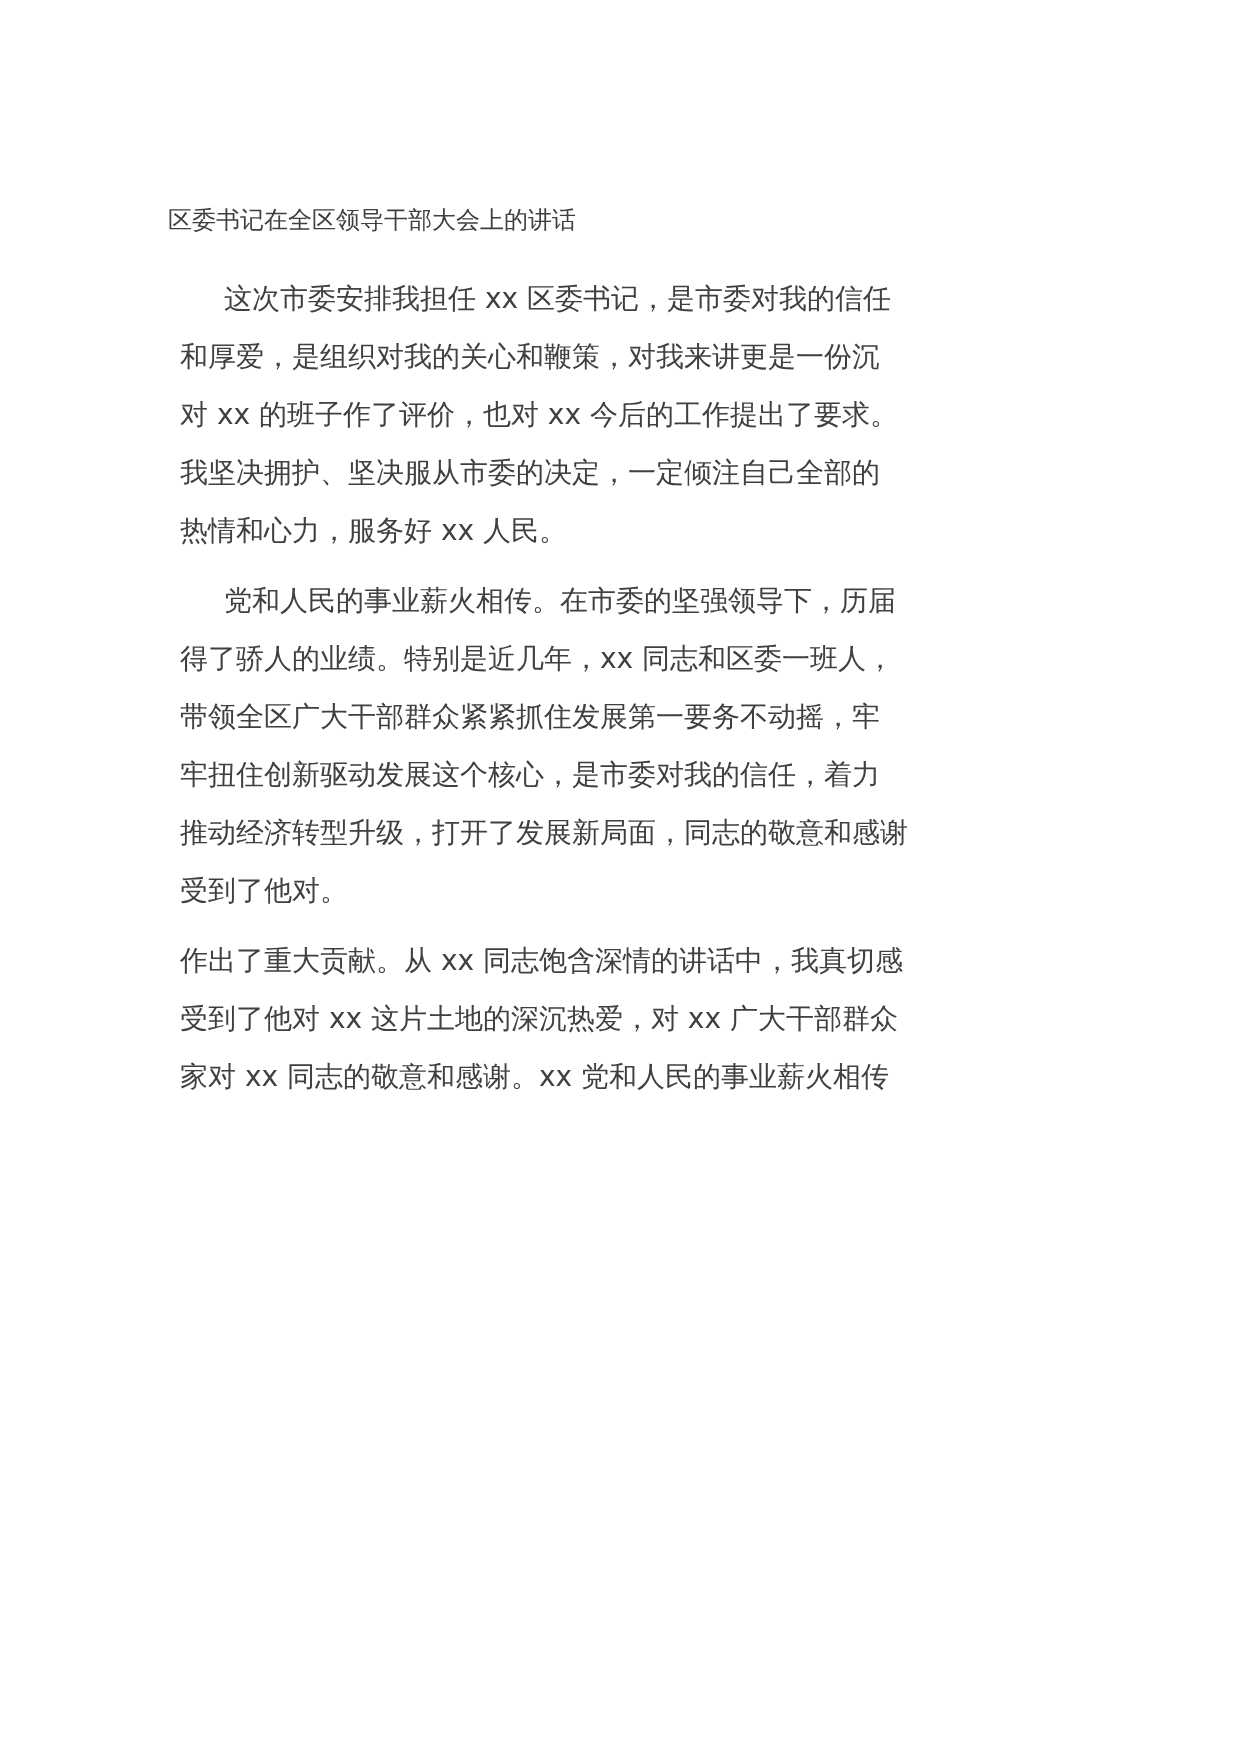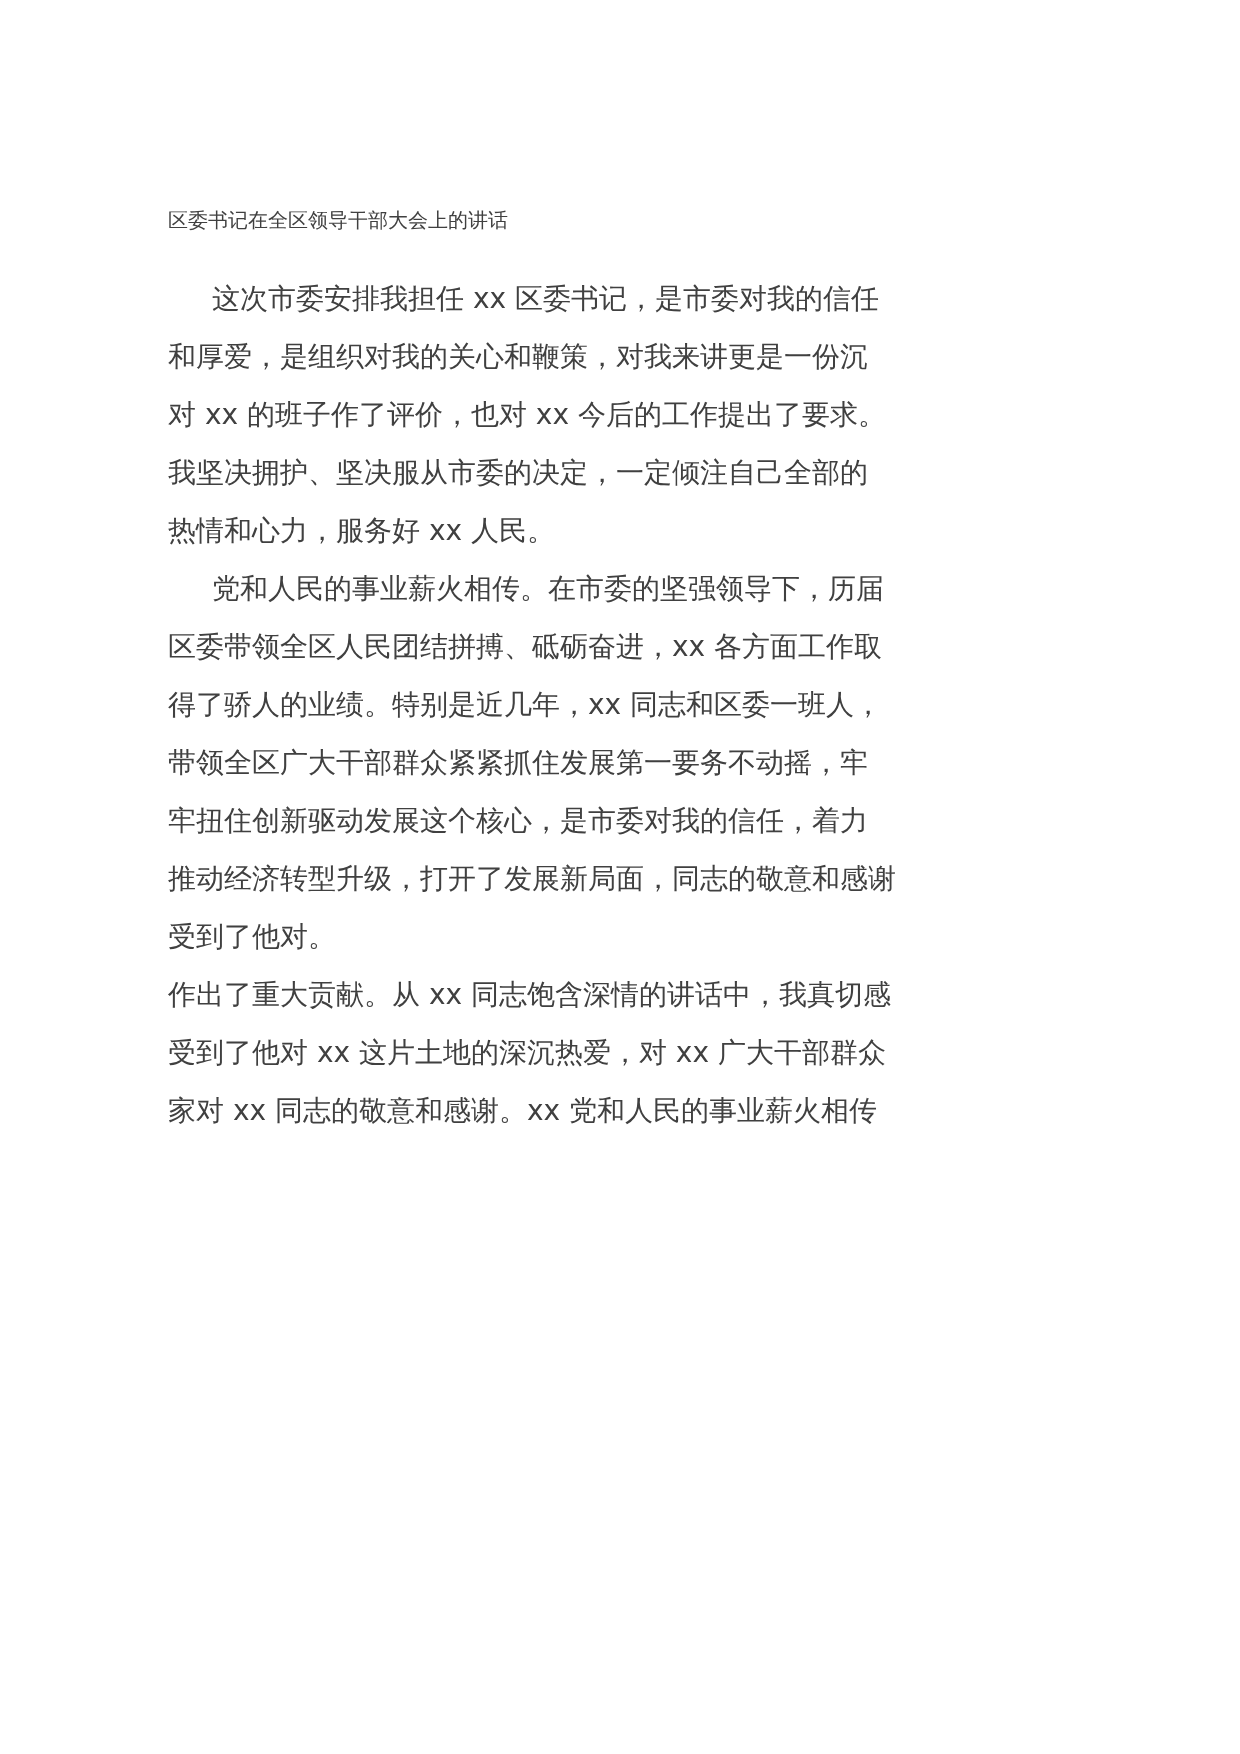--- a/index.html
+++ b/index.html
@@ -15,58 +15,57 @@
       font-family: "DejaVu Sans", "Liberation Sans", sans-serif;
       color: #404040;
     }
     .page {
       position: absolute;
       left: 168px;
       top: 196px;
       width: 776px;
     }
     .doc-title {
-      font-size: 20px;
+      font-size: 24px;
       line-height: 48px;
       margin: 0 0 26px 0;
       font-weight: normal;
       letter-spacing: 0px;
       white-space: nowrap;
     }
     .para-line {
       font-size: 28px;
       height: 58px;
       line-height: 58px;
       white-space: nowrap;
       overflow: visible;
     }
     .para-line.first {
       padding-left: 44px;
     }
     .para {
-      margin: 0;
+      margin: 12px;
     }
   </style>
 </head>
 <body>
 
 <div class="page">
   <h1 class="doc-title">区委书记在全区领导干部大会上的讲话</h1>
 
   <div class="para">
     <div class="para-line first">这次市委安排我担任 xx 区委书记，是市委对我的信任</div>
     <div class="para-line">和厚爱，是组织对我的关心和鞭策，对我来讲更是一份沉</div>
     <div class="para-line">对 xx 的班子作了评价，也对 xx 今后的工作提出了要求。</div>
     <div class="para-line">我坚决拥护、坚决服从市委的决定，一定倾注自己全部的</div>
     <div class="para-line">热情和心力，服务好 xx 人民。</div>
   </div>
 
   <div class="para">
     <div class="para-line first">党和人民的事业薪火相传。在市委的坚强领导下，历届</div>
-    <div class="para-line">区委带领全区人民团结拼搏、砥砺奋进，xx 各方面工作取</div>
     <div class="para-line">得了骄人的业绩。特别是近几年，xx 同志和区委一班人，</div>
     <div class="para-line">带领全区广大干部群众紧紧抓住发展第一要务不动摇，牢</div>
     <div class="para-line">牢扭住创新驱动发展这个核心，是市委对我的信任，着力</div>
     <div class="para-line">推动经济转型升级，打开了发展新局面，同志的敬意和感谢</div>
     <div class="para-line">受到了他对。</div>
   </div>
 
   <div class="para">
     <div class="para-line">作出了重大贡献。从 xx 同志饱含深情的讲话中，我真切感</div>
     <div class="para-line">受到了他对 xx 这片土地的深沉热爱，对 xx 广大干部群众</div>

